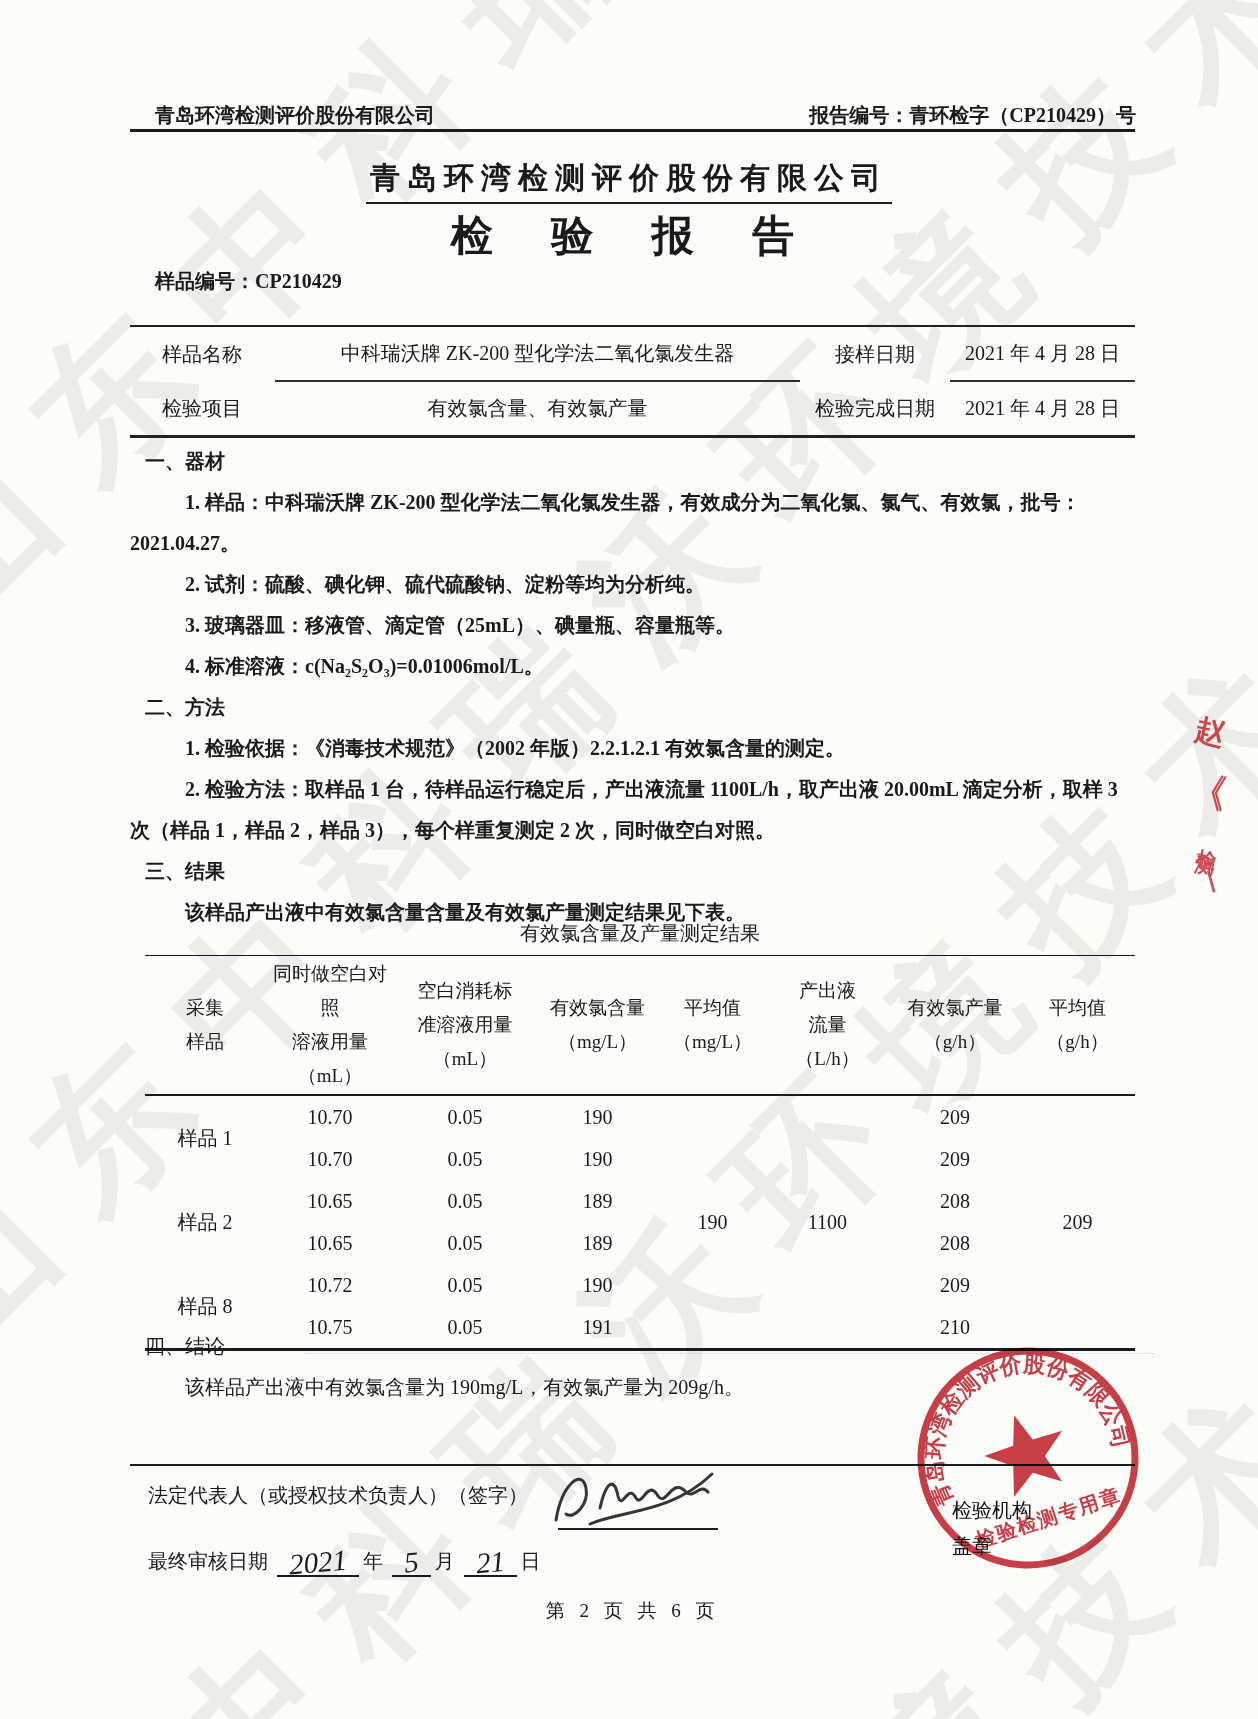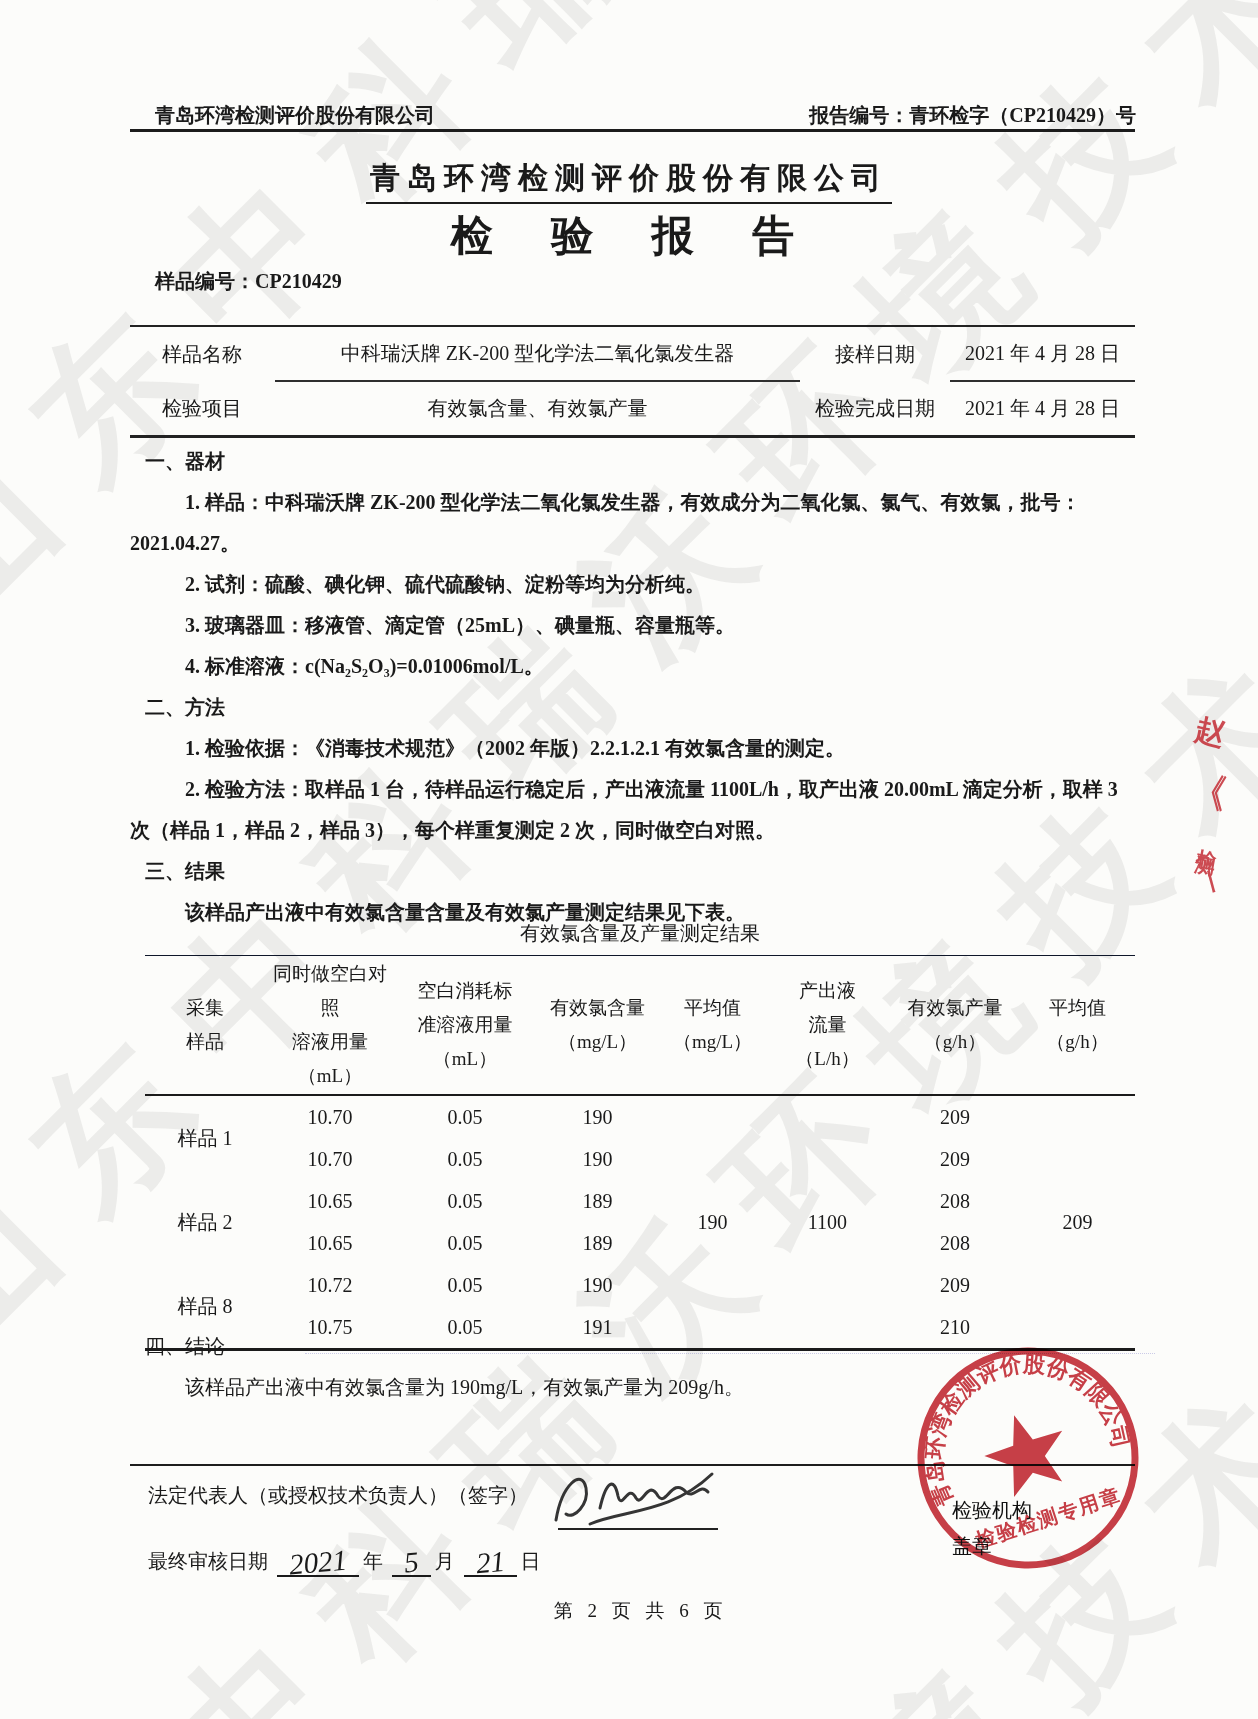--- a/index.html
+++ b/index.html
@@ -50,21 +50,21 @@
   .concl p{margin:0;}
   .artifact-line{position:absolute;left:305px;top:1353px;width:850px;border-top:1px dotted rgba(90,90,190,0.3);z-index:1;}
   .sep-line{position:absolute;left:130px;top:1464px;width:1005px;border-top:2.5px solid #1d1d1d;z-index:2;}
   .legal-row{position:absolute;left:148px;top:1482px;font-size:20px;z-index:2;}
   .sig-underline{position:absolute;left:558px;top:1528px;width:160px;border-top:2px solid #222;z-index:2;}
   .sig-svg{position:absolute;left:542px;top:1458px;z-index:3;}
   .audit-row{position:absolute;left:148px;top:1548px;font-size:20px;z-index:2;}
   .hw-u{display:inline-block;border-bottom:2px solid #1a1a1a;padding:0 12px 0;margin:0 4px;}
   .hw{display:inline-block;font-style:italic;font-size:29px;line-height:26px;transform:rotate(-5deg);vertical-align:-4px;}
   .unit{font-size:20px;}
-  .footer{position:absolute;left:138px;top:1598px;width:1005px;text-align:center;font-size:19px;letter-spacing:5px;z-index:2;}
+  .footer{position:absolute;left:130px;top:1598px;width:1005px;text-align:center;font-size:19px;letter-spacing:5px;z-index:2;}
   
   .stamp{position:absolute;left:912px;top:1342px;z-index:4;transform:rotate(-18deg);
          opacity:0.88;mix-blend-mode:multiply;}
   .stamp-caption{position:absolute;left:952px;top:1492px;width:140px;text-align:left;
                  font-size:20px;line-height:36px;color:#101010;z-index:5;}
   .edge-stamp{position:absolute;left:1184px;top:712px;width:52px;display:flex;flex-direction:column;
               align-items:center;gap:20px;color:#c2252e;opacity:0.82;z-index:4;font-weight:bold;}
   .edge-stamp .f0{font-size:30px;transform:rotate(12deg);}
   .edge-stamp .f1{font-size:30px;transform:rotate(8deg) scaleY(1.3);}
   .edge-stamp .f2{font-size:20px;writing-mode:vertical-rl;letter-spacing:6px;transform:rotate(10deg);}

